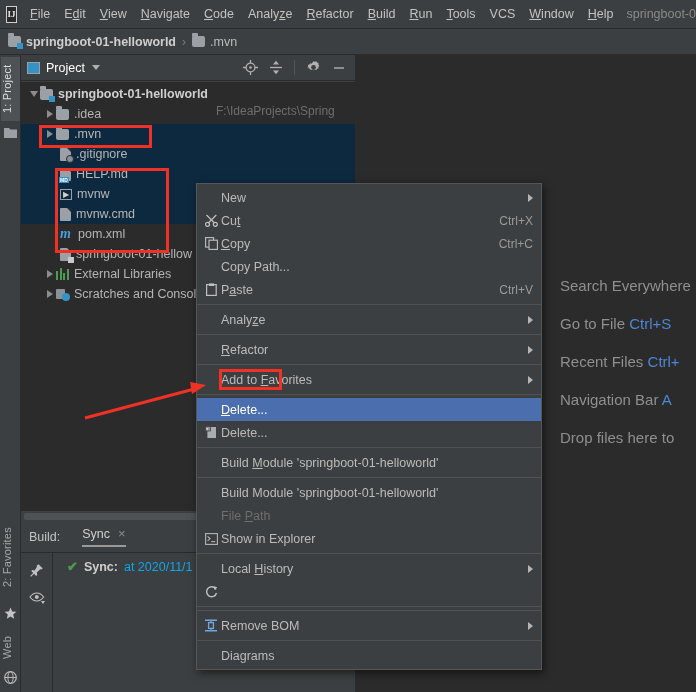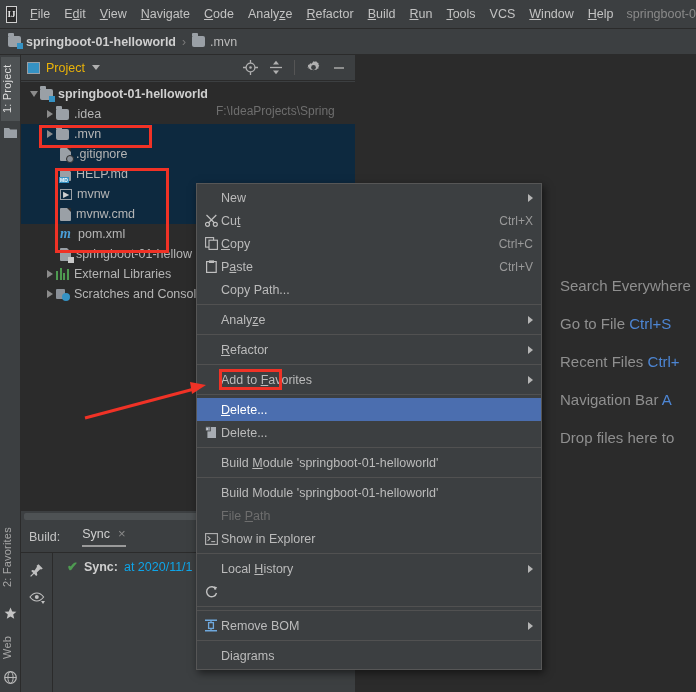--- a/index.html
+++ b/index.html
@@ -70,21 +70,21 @@
   }
   .vtab.active { background:#4e5254; color:#ddd; }
   .strip-ic { position:absolute; left:4px; width:13px; height:13px; }
 
   
   .projpanel { position:absolute; left:21px; top:55px; width:334px; height:456px; background:#3c3f41; }
   .proj-header {
     height:26px; display:flex; align-items:center; padding:0 6px;
     border-bottom:1px solid #2b2b2b; background:#3c3f41;
   }
-  .proj-title { font-size:12.5px; color:#eab308; margin-left:6px; }
+  .proj-title { font-size:12.5px; color:#ffffff; margin-left:6px; }
   .sq-ic { width:13px; height:12px; border:1.5px solid #9aa0a6; background:#3592c4; }
   .caret-dn { width:0;height:0;border-left:4px solid transparent;border-right:4px solid transparent;border-top:5px solid #b0b0b0; margin-left:7px; }
   .hdr-tools { margin-left:auto; display:flex; align-items:center; gap:11px; padding-right:3px; }
   .hdr-tools svg { display:block; }
 
   .tree { position:absolute; left:0; top:27px; width:334px; height:429px; background:#2b2b2b; padding-top:2px; overflow:hidden; }
   .row {
     height:20px; display:flex; align-items:center; white-space:nowrap;
     font-size:12.5px; color:#b5b5b5; padding-left:6px; cursor:default;
   }
@@ -436,32 +436,32 @@
       <span class="mi-ic">
         <svg width="13" height="13" viewBox="0 0 13 13">
             <rect x="0.6" y="0.6" width="8" height="9.5" fill="none" stroke="#c0c0c0" stroke-width="1.1"></rect>
             <rect x="4" y="3.2" width="8.4" height="9.2" fill="#3c3f41" stroke="#c0c0c0" stroke-width="1.1"></rect>
           </svg>
       </span>
       <span class="mi-lbl"><u>C</u>opy</span>
       <span class="mi-acc">Ctrl+C</span>
     </div>
     <div class="mi">
+      <span class="mi-ic"></span>
+      <span class="mi-lbl">Copy Path...</span>
+    </div>
+    <div class="mi">
       <span class="mi-ic">
         <svg width="13" height="13" viewBox="0 0 13 13">
             <rect x="1.6" y="1.6" width="9.6" height="10.8" fill="none" stroke="#c0c0c0" stroke-width="1.2"></rect>
             <rect x="4" y="0.4" width="5" height="2.6" fill="#c0c0c0"></rect>
           </svg>
       </span>
       <span class="mi-lbl">P<u>a</u>ste</span>
       <span class="mi-acc">Ctrl+V</span>
-    </div>
-    <div class="mi">
-      <span class="mi-ic"></span>
-      <span class="mi-lbl">Copy Path...</span>
     </div>
 
     <div class="msep"></div>
 
     <div class="mi">
       <span class="mi-ic"></span>
       <span class="mi-lbl">Analy<u>z</u>e</span>
       <span class="mi-arrow"></span>
     </div>
 

